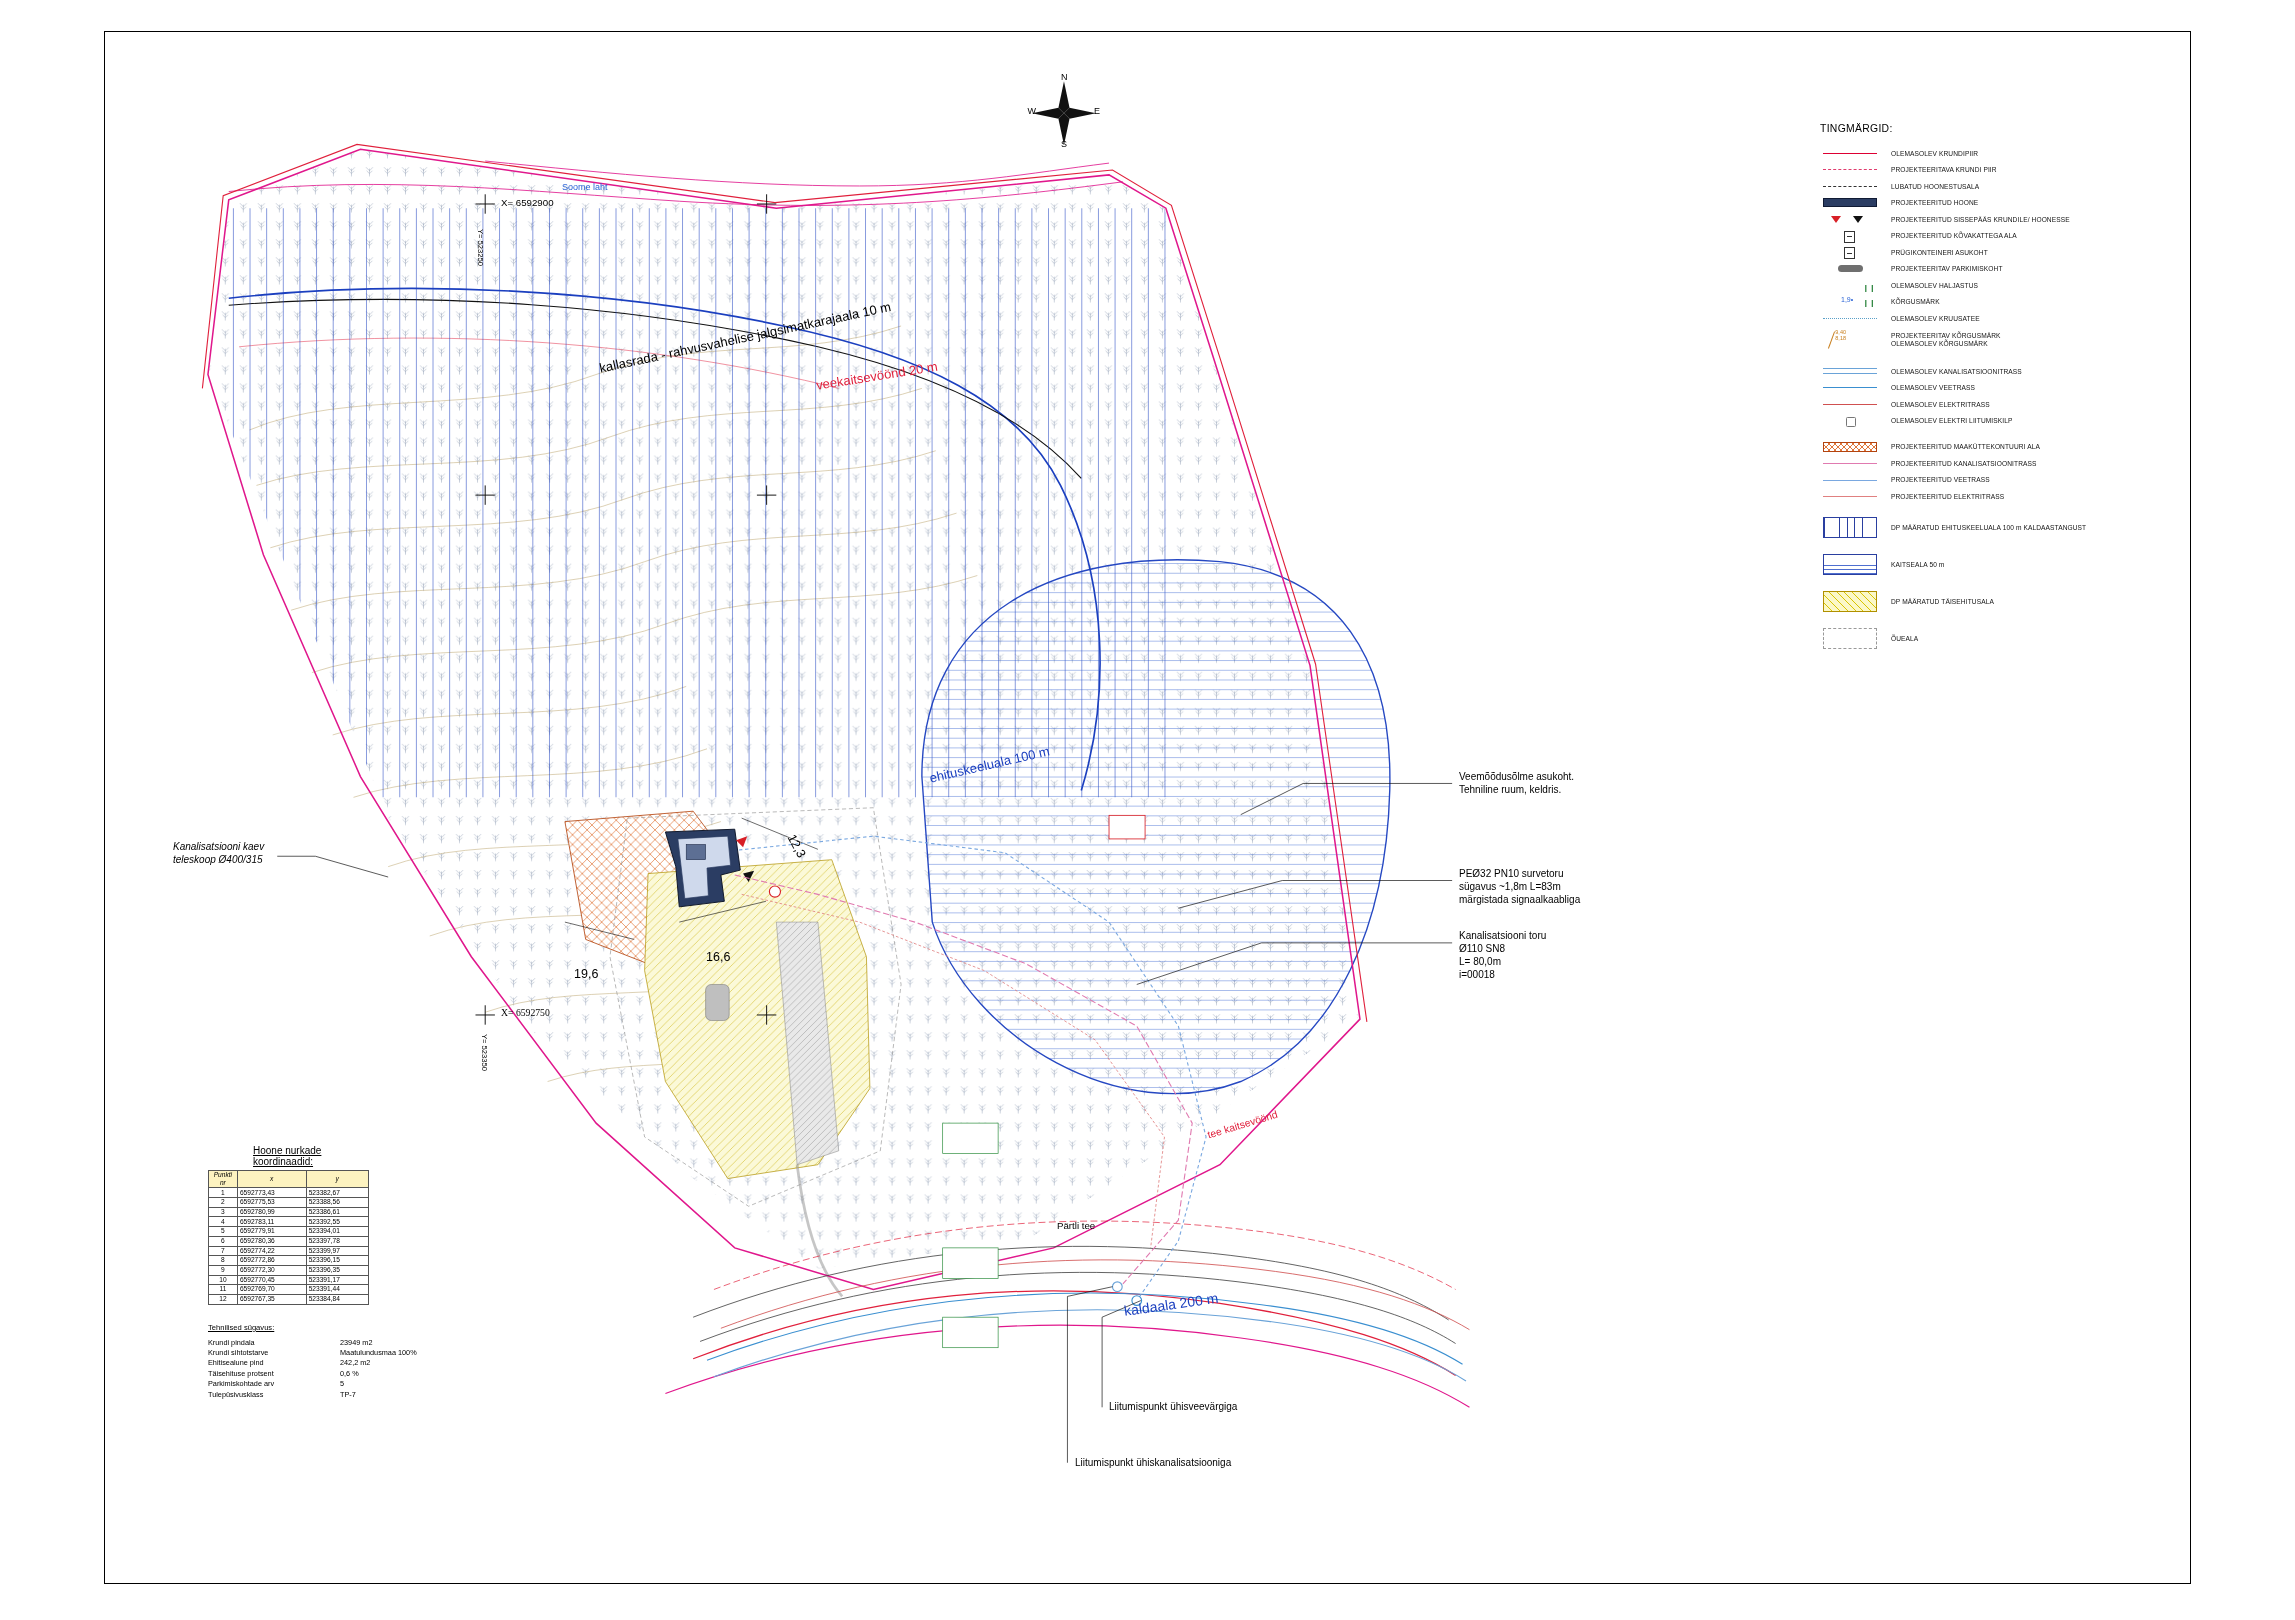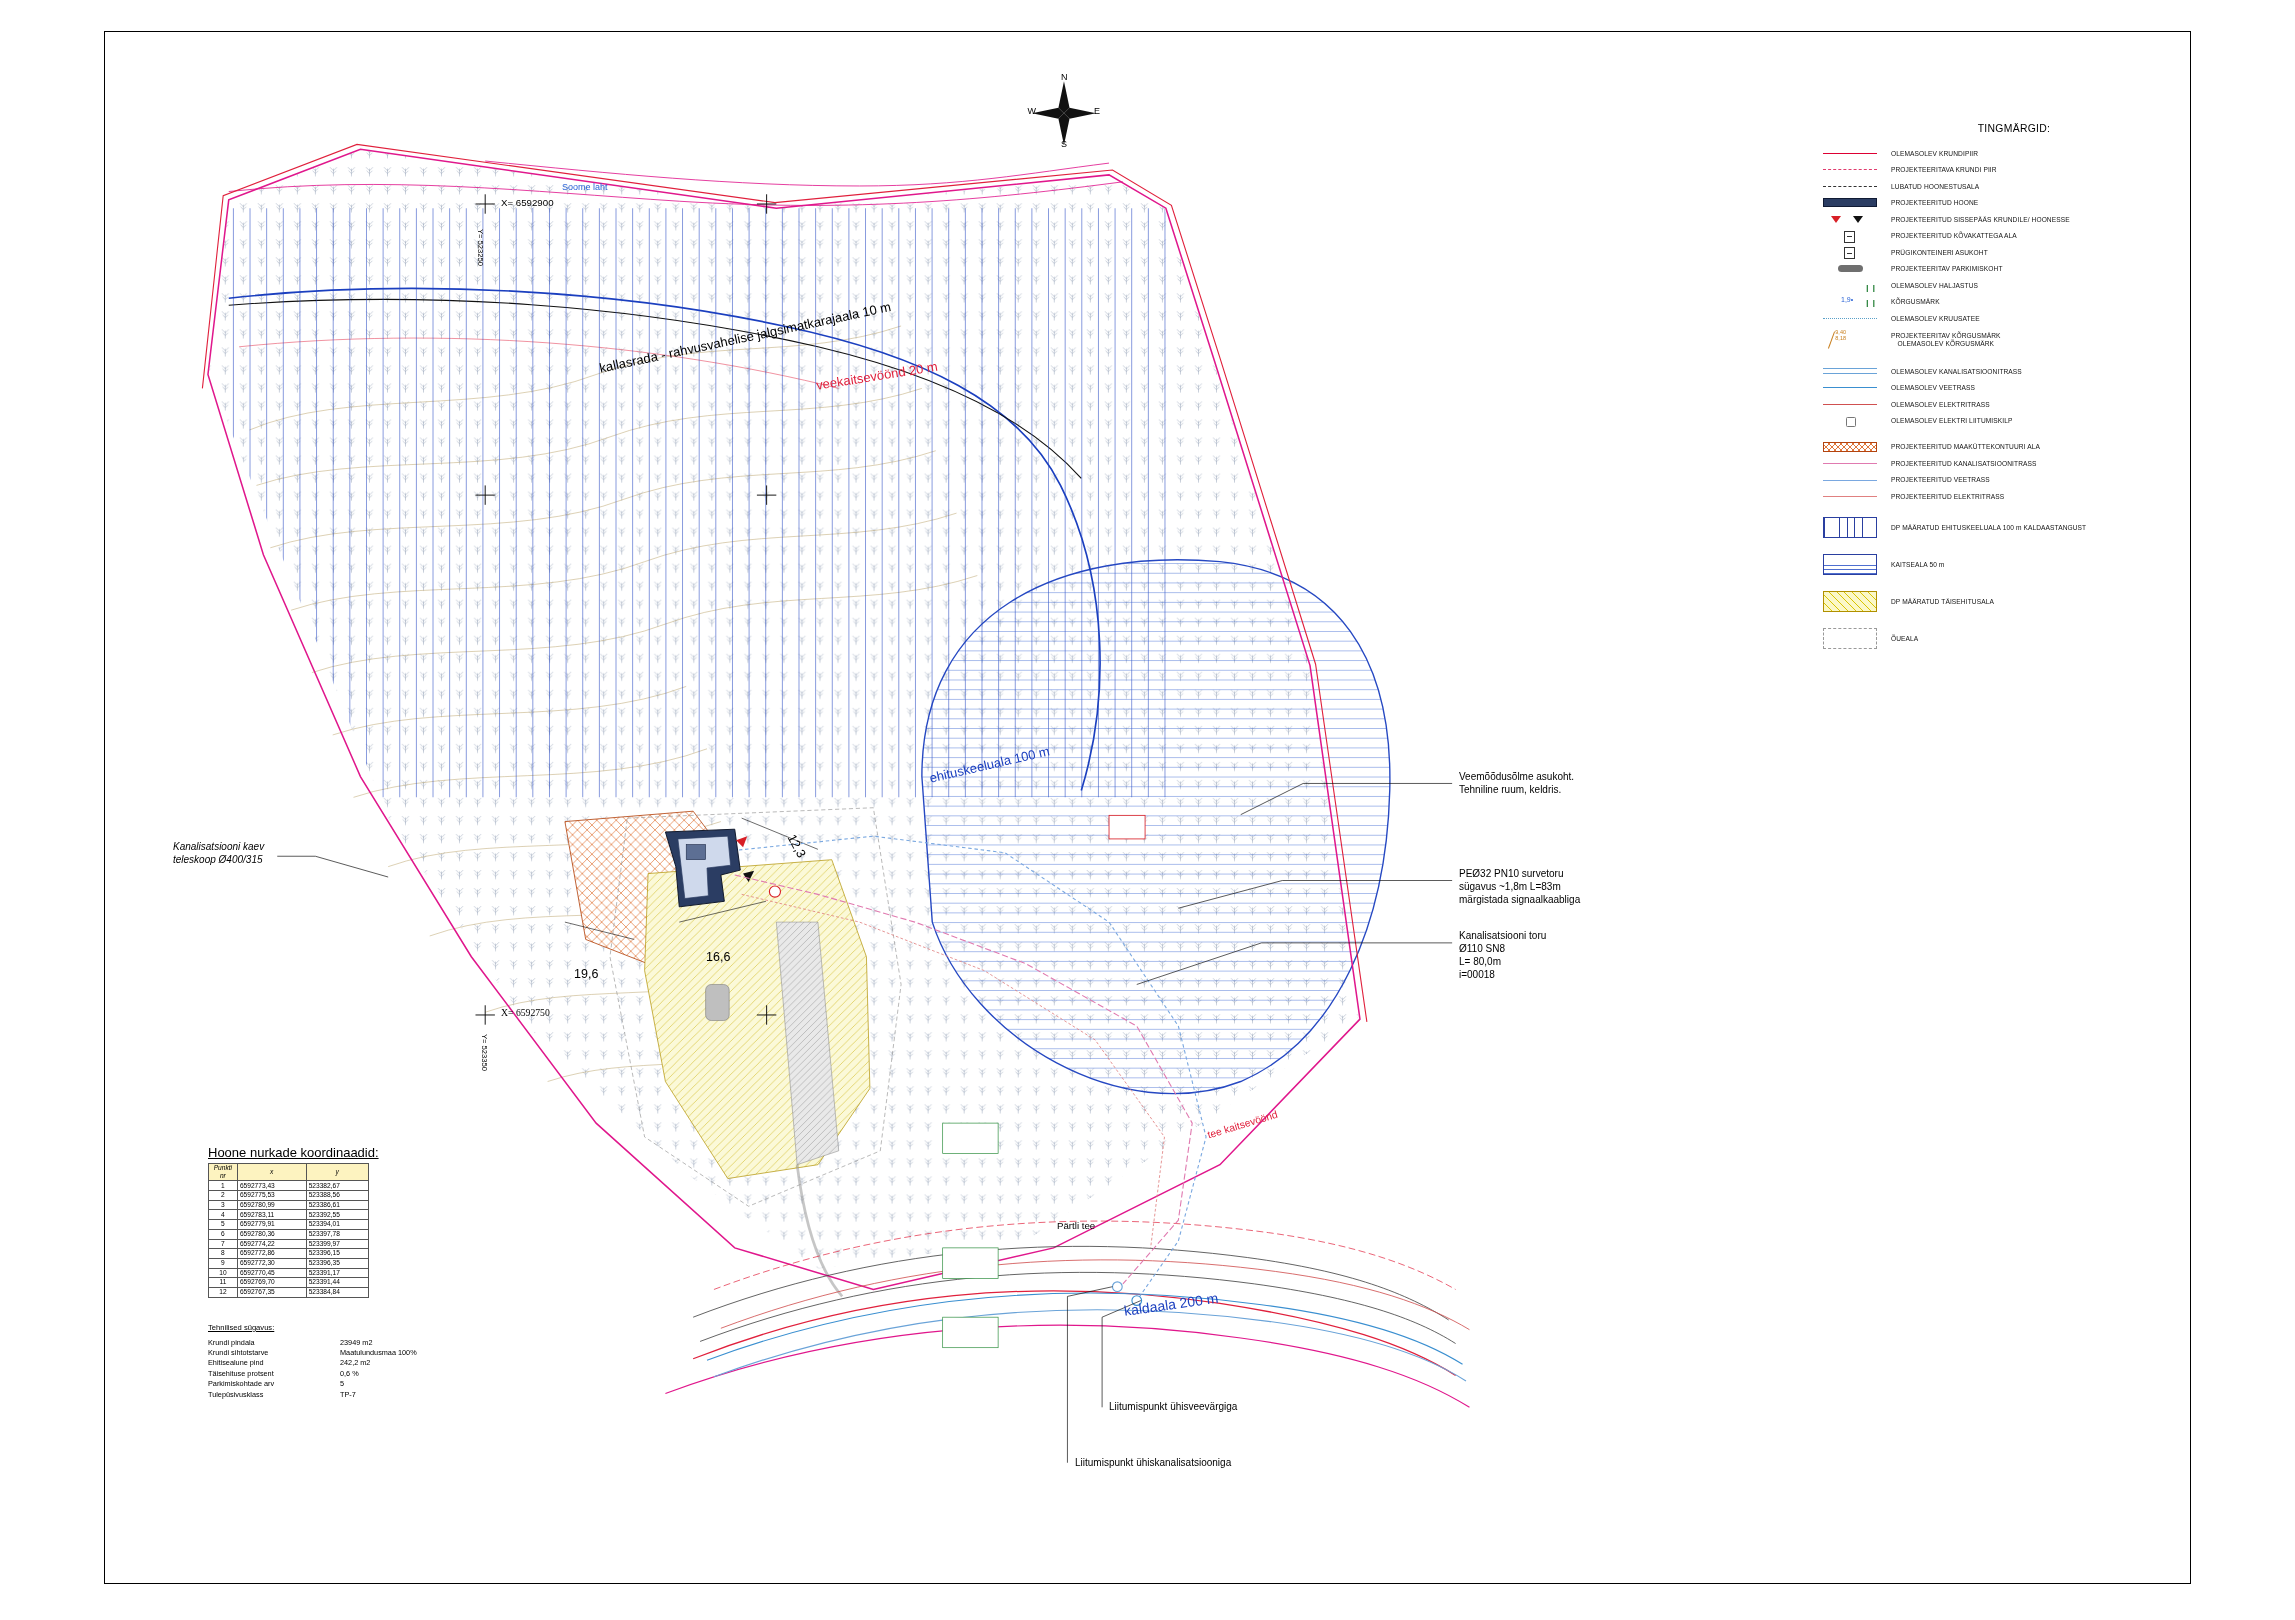--- a/index.html
+++ b/index.html
@@ -47,21 +47,20 @@
   .compass .s { left: 35px; top: 64px; }
   .compass .w { left: 1.4px; top: 30.5px; }
   .compass .e { left: 68px; top: 30.5px; }
 
   
   #legend {
     position: absolute;
     left: 1820px;
     top: 123px;
     width: 388px;
-    text-align: center;
   }
   #legend .title {
     font-size: 10.4px;
     letter-spacing: 0.3px;
     color: #000;
     margin-bottom: 12.5px;
   }
   .lg-row {
     display: flex;
     align-items: center;
@@ -122,23 +121,24 @@
   
   #coordbox {
     position: absolute;
     left: 208px;
     top: 1145px;
     width: 173px;
     font-size: 7px;
     color: #000;
   }
   #coordbox .cap {
-    font-size: 13px;
+    font-size: 10px;
     text-decoration: underline;
     margin-bottom: 2.8px;
+    margin-left: 45px;
   }
   table.coord {
     border-collapse: collapse;
     width: 161px;
   }
   table.coord th, table.coord td {
     border: 0.7px solid #555;
     font-size: 6.6px;
     padding: 0 2.1px;
     height: 8.7px;

